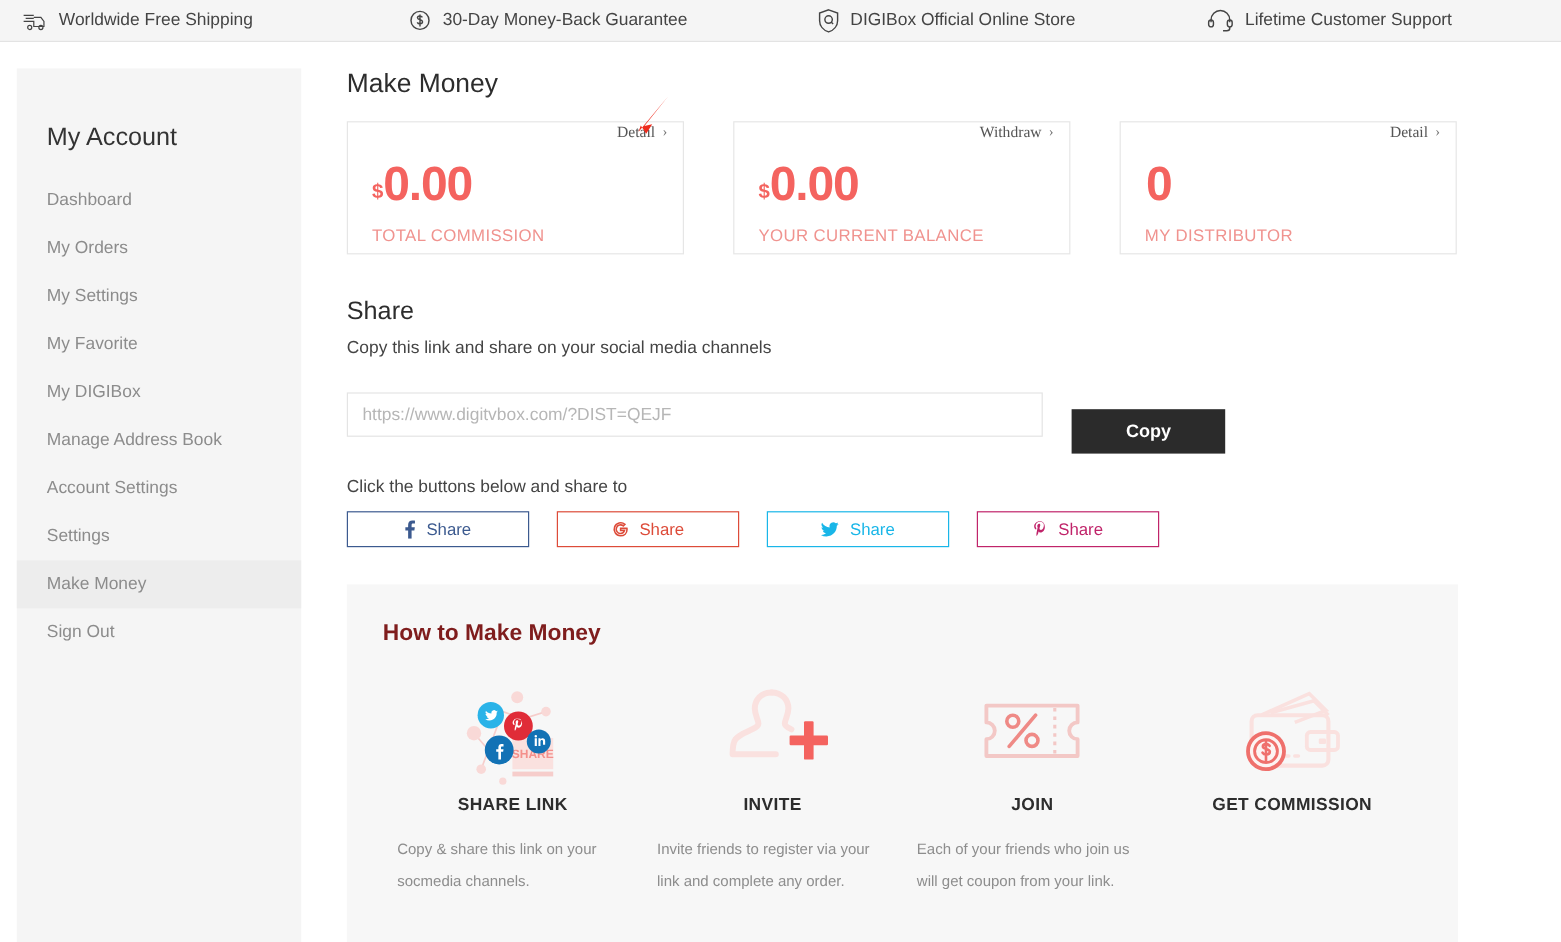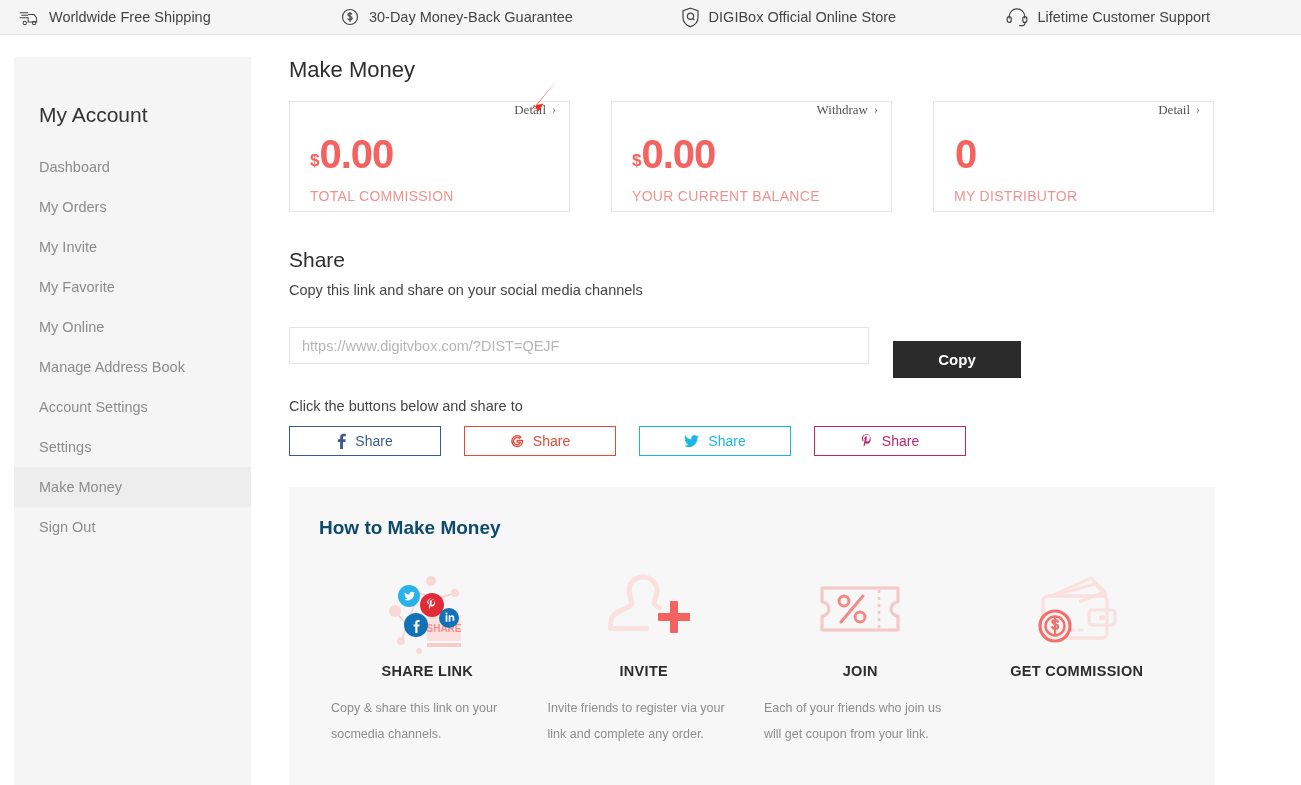--- a/index.html
+++ b/index.html
@@ -172,21 +172,21 @@
   
   .howto {
     margin-top: 31px;
     width: 926px;
     background: #f7f7f7;
     padding: 30px 30px 40px 30px;
   }
   .howto-h {
     font-size: 19px;
     font-weight: bold;
-    color: #0c4a6e;
+    color: #7f1d1d;
     margin: 0 0 22px 0;
   }
   .steps { display: flex; }
   .step { width: 231px; text-align: center; }
   .step-icon { height: 96px; display: flex; align-items: center; justify-content: center; }
   .step-title {
     font-size: 14.5px;
     font-weight: bold;
     color: #2d2d2d;
     letter-spacing: .3px;
@@ -249,23 +249,23 @@
     <span>Lifetime Customer Support</span>
   </div>
 </div>
 
 <div class="page">
 
   <nav class="sidebar">
     <h2 class="sidebar-title">My Account</h2>
     <a class="side-item">Dashboard</a>
     <a class="side-item">My Orders</a>
-    <a class="side-item">My Invite</a>
+    <a class="side-item">My Settings</a>
     <a class="side-item">My Favorite</a>
-    <a class="side-item">My Online</a>
+    <a class="side-item">My DIGIBox</a>
     <a class="side-item">Manage Address Book</a>
     <a class="side-item">Account Settings</a>
     <a class="side-item">Settings</a>
     <a class="side-item active">Make Money</a>
     <a class="side-item">Sign Out</a>
   </nav>
 
   <main class="main">
 
     <h1 class="main-title">Make Money</h1>

